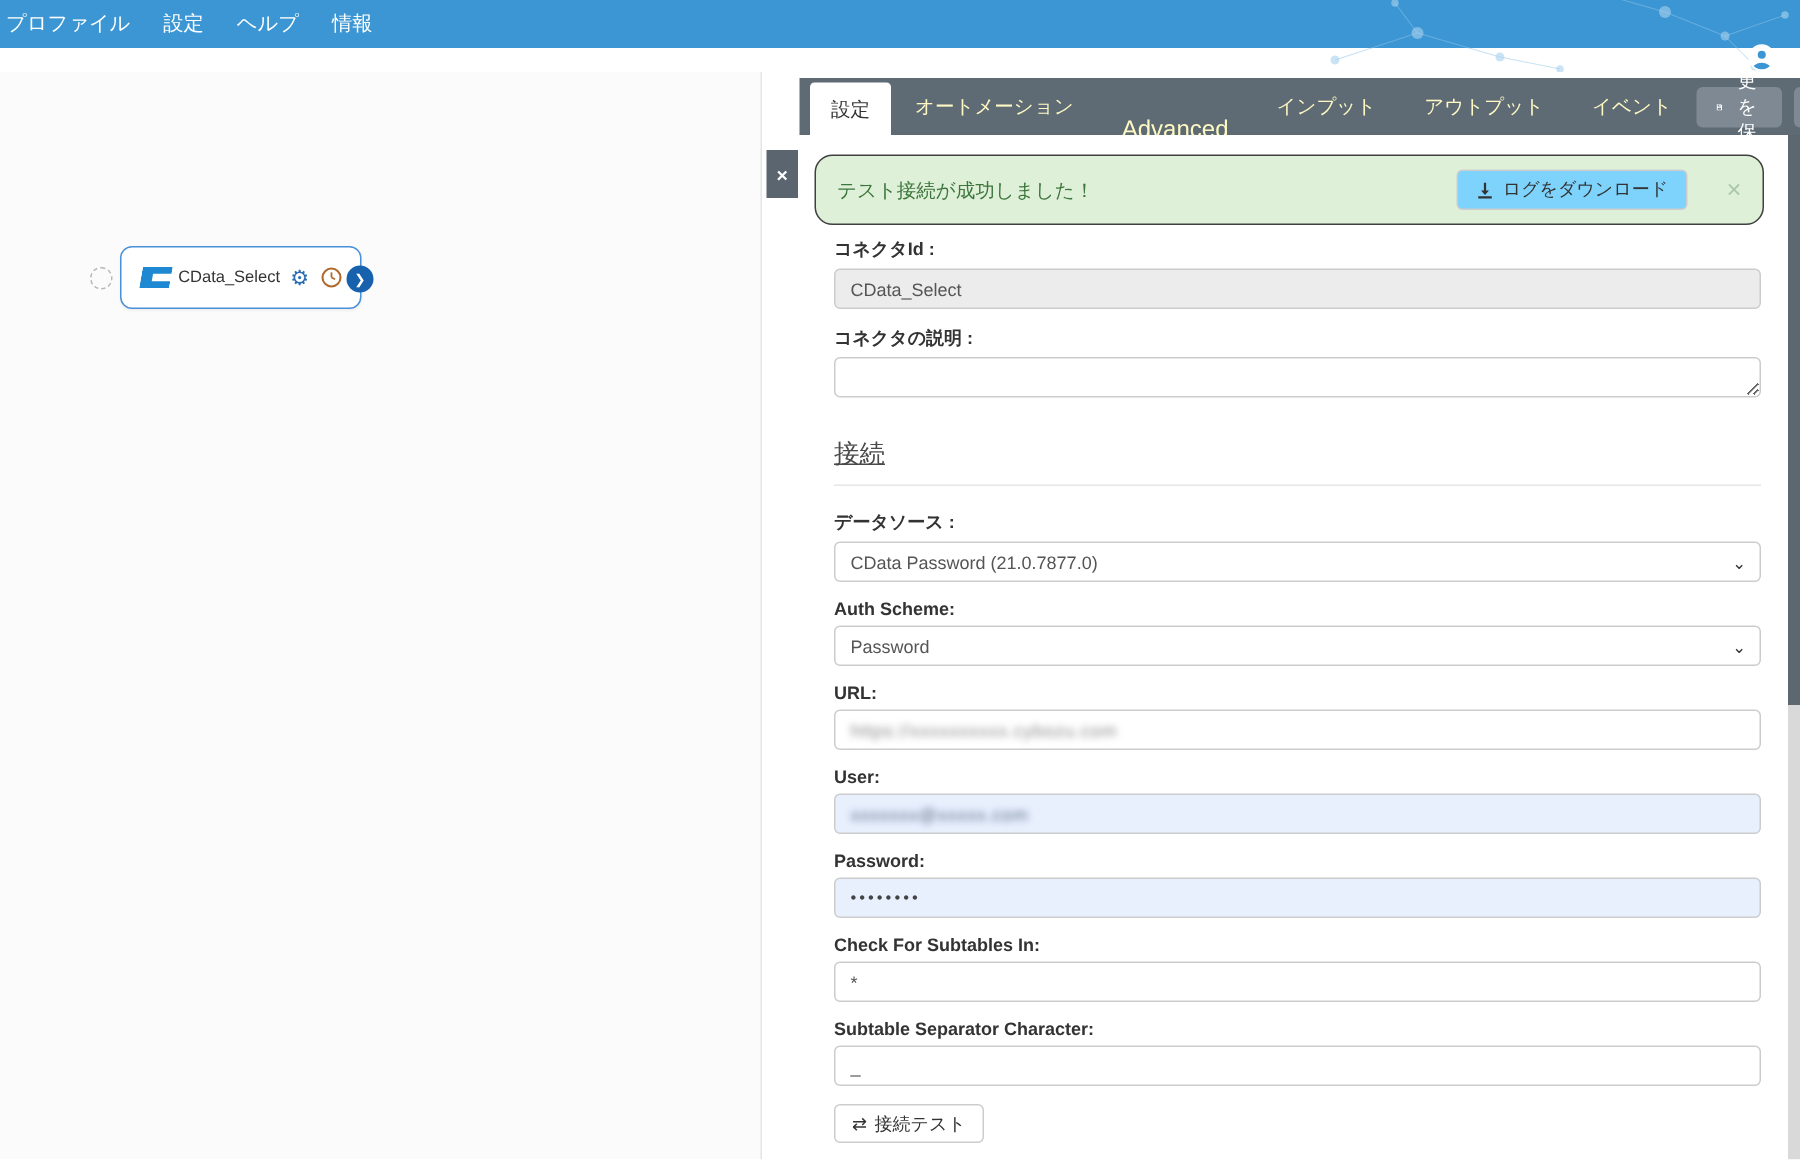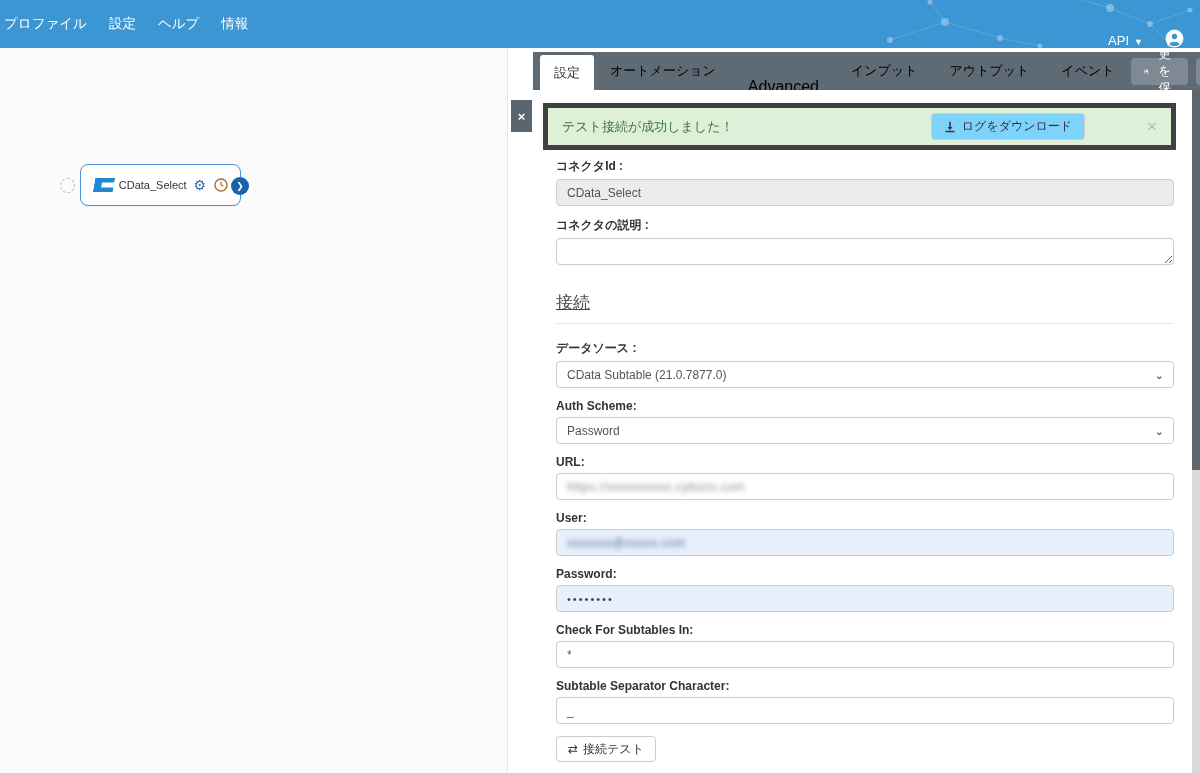--- a/index.html
+++ b/index.html
@@ -1,21 +1,21 @@
 <!DOCTYPE html>
 <html><head>
 <meta charset="utf-8">
 <style>
   * { margin:0; padding:0; box-sizing:border-box; }
   html,body { width:1200px; height:773px; overflow:hidden; }
   body { font-family:"Liberation Sans","DejaVu Sans",sans-serif; background:#fff; }
   .app { position:relative; width:1200px; height:773px; overflow:hidden; }
 
   
-  .topbar { position:absolute; top:0; left:0; width:100%; height:48px; background:#3c96d3; display:flex; align-items:center; z-index:5; }
+  .topbar { position:absolute; top:0; left:0; width:100%; height:32px; background:#3c96d3; display:flex; align-items:center; z-index:5; }
   .topnav { display:flex; align-items:center; height:100%; }
   .topnav a { color:#fff; font-size:13.5px; padding:0 11px; line-height:48px; text-decoration:none; cursor:pointer; }
   .topnav a:first-child { padding-left:4px; }
   .constellation { position:absolute; right:0; top:0; height:48px; width:330px; pointer-events:none; }
   .topbar-right { position:absolute; right:16px; top:0; height:48px; display:flex; align-items:flex-end; gap:22px; }
   .api-menu { color:#fff; font-size:13px; cursor:pointer; display:flex; align-items:center; gap:5px; }
   .api-menu .caret { font-size:9px; position:relative; top:1px; }
   .avatar-icon { width:19px; height:19px; cursor:pointer; }
 
   
@@ -27,33 +27,33 @@
   .node-gear { color:#2b6cb0; font-size:14px; line-height:1; cursor:pointer; }
   .node-clock { width:14px; height:14px; margin-left:8px; margin-right:12px; cursor:pointer; }
   .node-next { position:absolute; right:-9px; top:12px; width:18px; height:18px; border-radius:50%; background:#1861ac; color:#fff; font-size:9px; line-height:18px; text-align:center; cursor:pointer; }
 
   
   .panel-close { position:absolute; left:511px; top:100px; width:21px; height:32px; background:#5b6570; color:#fff; border:none; font-size:13px; font-weight:bold; cursor:pointer; }
 
   
   .panel { position:absolute; top:52px; left:533px; right:0; bottom:0; }
   .tabbar { position:absolute; top:0; left:0; right:0; height:38px; background:#5e6a74; display:flex; align-items:stretch; padding-right:12px; }
-  .tab { color:#000000; font-size:13px; padding:0 16px; display:flex; align-items:center; cursor:pointer; white-space:nowrap; }
+  .tab { color:#fef9c3; font-size:13px; padding:0 16px; display:flex; align-items:center; cursor:pointer; white-space:nowrap; }
   .tab.advanced { font-size:16px;margin-top:32px; }
   .tab.active { background:#fff; color:#333; border-radius:3px 3px 0 0; margin-top:3px; padding:0 14px; margin-left:7px; }
   .tabbar-actions { margin-left:auto; display:flex; align-items:center; gap:8px; }
   .btn-slate { background:#7e8994; color:#fff; border:none; border-radius:4px; height:27px; font-size:12.5px; cursor:pointer; display:flex; align-items:center; gap:6px; padding:0 13px; font-family:inherit; }
   .btn-slate svg { display:block; }
 
   .panel-content { position:absolute; top:38px; left:0; right:8px; bottom:0; background:#fff; overflow:hidden; }
   .v-scrollbar { position:absolute; top:38px; right:0; width:8px; bottom:0; background:#d9d9d9; }
   .v-scrollbar .thumb { position:absolute; top:0; left:0; width:8px; height:380px; background:#5d6770; cursor:pointer; }
 
   
-  .alert { margin:13px 16px 0 10px; height:47px; background:#dff0d8; border:5px solid #404040; border-radius:0; display:flex; align-items:center; padding:0 14px; color:#3c763d; font-size:13px;gap:36px; }
+  .alert { margin:13px 16px 0 10px; height:47px; background:#dff0d8; border:1px solid #404040; border-radius:12px; display:flex; align-items:center; padding:0 14px; color:#3c763d; font-size:13px; }
   .alert .dl-btn { margin-left:auto; margin-right:26px; background:#7dd3fc; border:1px solid #ccc; border-radius:4px; height:27px; padding:0 12px; font-size:12px; color:#333; cursor:pointer; display:flex; align-items:center; gap:6px; font-family:inherit; }
   .alert .alert-close { color:#aac7aa; font-size:17px; line-height:1; cursor:pointer; }
 
   
   .form { margin:8px 18px 0 23px; }
   .group { margin-top:11px; }
   .group:first-child { margin-top:5px; }
   .group label { display:block; font-size:12px; font-weight:bold; color:#333; margin-bottom:4px; }
   .input { height:27px; width:100%; border:1px solid #ccc; border-radius:4px; background:#fff; font-size:12px; color:#555; display:flex; align-items:center; padding:0 10px; cursor:text; }
   .input.disabled { background:#ececec; cursor:default; }
@@ -186,21 +186,21 @@
         <div class="group">
           <label>コネクタの説明 :</label>
           <textarea class="input" style=""></textarea>
         </div>
 
         <h2 class="section-heading">接続</h2>
 
         <div class="group">
           <label>データソース :</label>
           <div class="input select">
-            <span>CData Subtable (21.0.7877.0)</span>
+            <span>CData Password (21.0.7877.0)</span>
             <span class="chev">⌄</span>
           </div>
         </div>
 
         <div class="group">
           <label>Auth Scheme:</label>
           <div class="input select">
             <span>Password</span>
             <span class="chev">⌄</span>
           </div>

